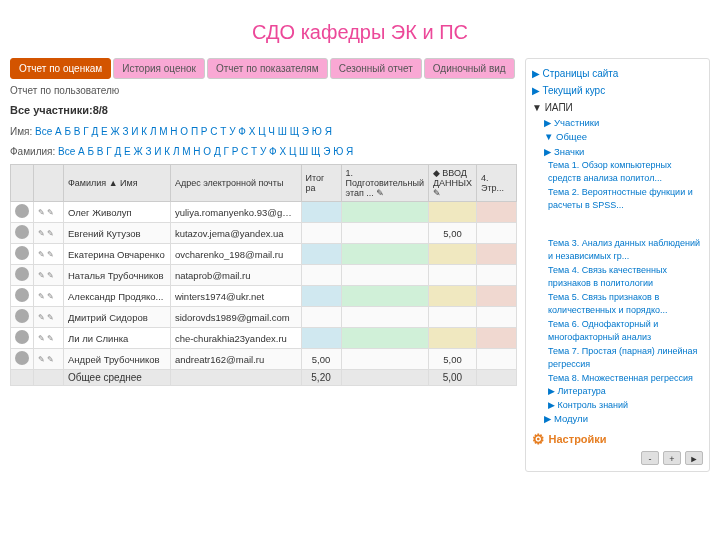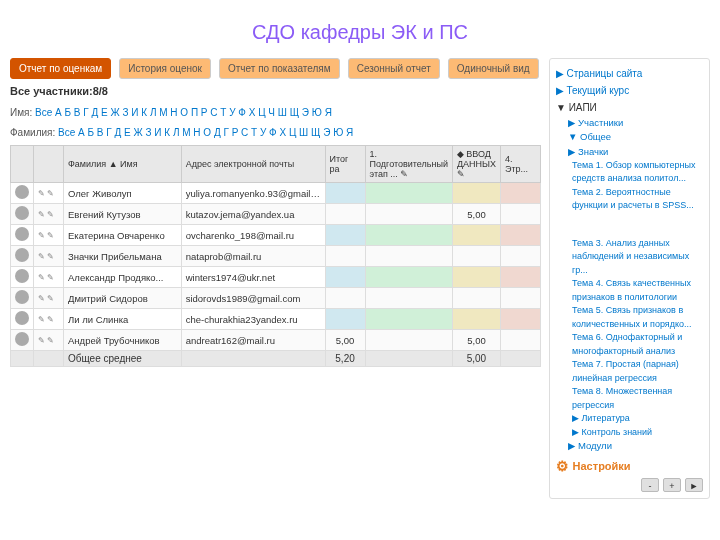--- a/index.html
+++ b/index.html
@@ -14,51 +14,51 @@
     }
 
     
     .page-header {
       text-align: center;
       padding: 18px 0 12px;
     }
     .page-header h1 {
       font-size: 20px;
       font-weight: normal;
-      color: #8b5cf6;
+      color: #ec4899;
       line-height: 1.4;
     }
 
     
     .content-wrapper {
       display: flex;
       padding: 0 10px;
       gap: 8px;
     }
 
     
     .left-panel {
       flex: 1;
       min-width: 0;
     }
 
     
     .tab-bar {
       display: flex;
-      gap: 8px;
+      gap: 2px;
       margin-bottom: 6px;
       flex-wrap: wrap;
     }
     .tab-item {
       padding: 4px 8px;
       font-size: 10px;
       border: 1px solid #ccc;
       border-radius: 3px;
       cursor: pointer;
-      background: #fdba74;
+      background: #f9a8d4;
       color: #555;
     }
     .tab-item.active {
       background: #d35400;
       color: #fff;
       border-color: #d35400;
     }
 
     .sub-tab {
       font-size: 10px;
@@ -137,21 +137,21 @@
     .email-col { max-width: 110px; }
     .score-col { text-align: center; width: 40px; }
     .total-row td {
       background: #e8e8e8 !important;
       font-weight: normal;
       font-size: 10px;
     }
 
     
     .right-panel {
-      width: 161px;
+      width: 185px;
       flex-shrink: 0;
       font-size: 10px;
     }
 
     .right-panel-section {
       border: 1px solid #ddd;
       border-radius: 3px;
       padding: 6px;
       margin-bottom: 6px;
     }
@@ -226,20 +226,21 @@
   <div class="left-panel">
 
     <div class="tab-bar">
       <div class="tab-item active">Отчет по оценкам</div>
       <div class="tab-item">История оценок</div>
       <div class="tab-item">Отчет по показателям</div>
       <div class="tab-item">Сезонный отчет</div>
       <div class="tab-item">Одиночный вид</div>
     </div>
 
+    <div class="sub-tab">Отчет по пользователю</div>
 
     <div class="participants-label">Все участники:8/8</div>
 
     <div class="filter-section">
       <span class="filter-label">Имя:</span>
       <span class="filter-letters">Все</span>
       <span class="filter-letters"> А Б В Г Д Е Ж З И К Л М Н О П Р С Т У Ф Х Ц Ч Ш Щ Э Ю Я</span>
     </div>
 
     <div class="filter-section">
@@ -288,21 +289,21 @@
     <td class="name-col">Екатерина Овчаренко</td>
     <td class="email-col">ovcharenko_198@mail.ru</td>
     <td class="score-col th-itog"></td>
     <td class="score-col th-step1"></td>
     <td class="score-col th-step2"></td>
     <td class="score-col th-step3"></td>
   </tr>
           <tr>
     <td class="avatar-cell"><div class="avatar-circle"></div></td>
     <td class="icon-cell"><span style="color:#888">✎ ✎</span></td>
-    <td class="name-col">Значки Прибельмана</td>
+    <td class="name-col">Наталья Трубочников</td>
     <td class="email-col">nataprob@mail.ru</td>
     <td class="score-col th-itog"></td>
     <td class="score-col th-step1"></td>
     <td class="score-col th-step2"></td>
     <td class="score-col th-step3"></td>
   </tr>
           <tr>
     <td class="avatar-cell"><div class="avatar-circle"></div></td>
     <td class="icon-cell"><span style="color:#888">✎ ✎</span></td>
     <td class="name-col">Александр Продяко...</td>

